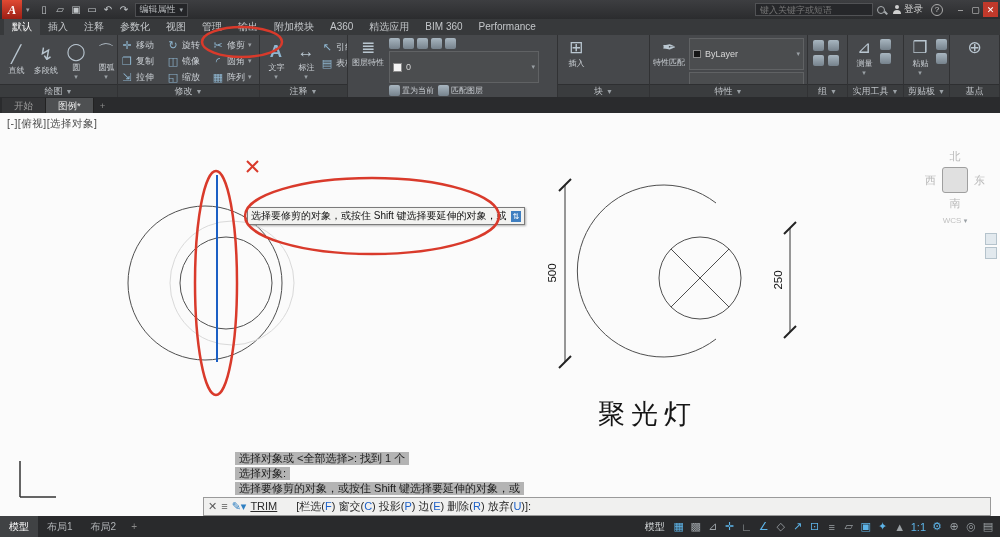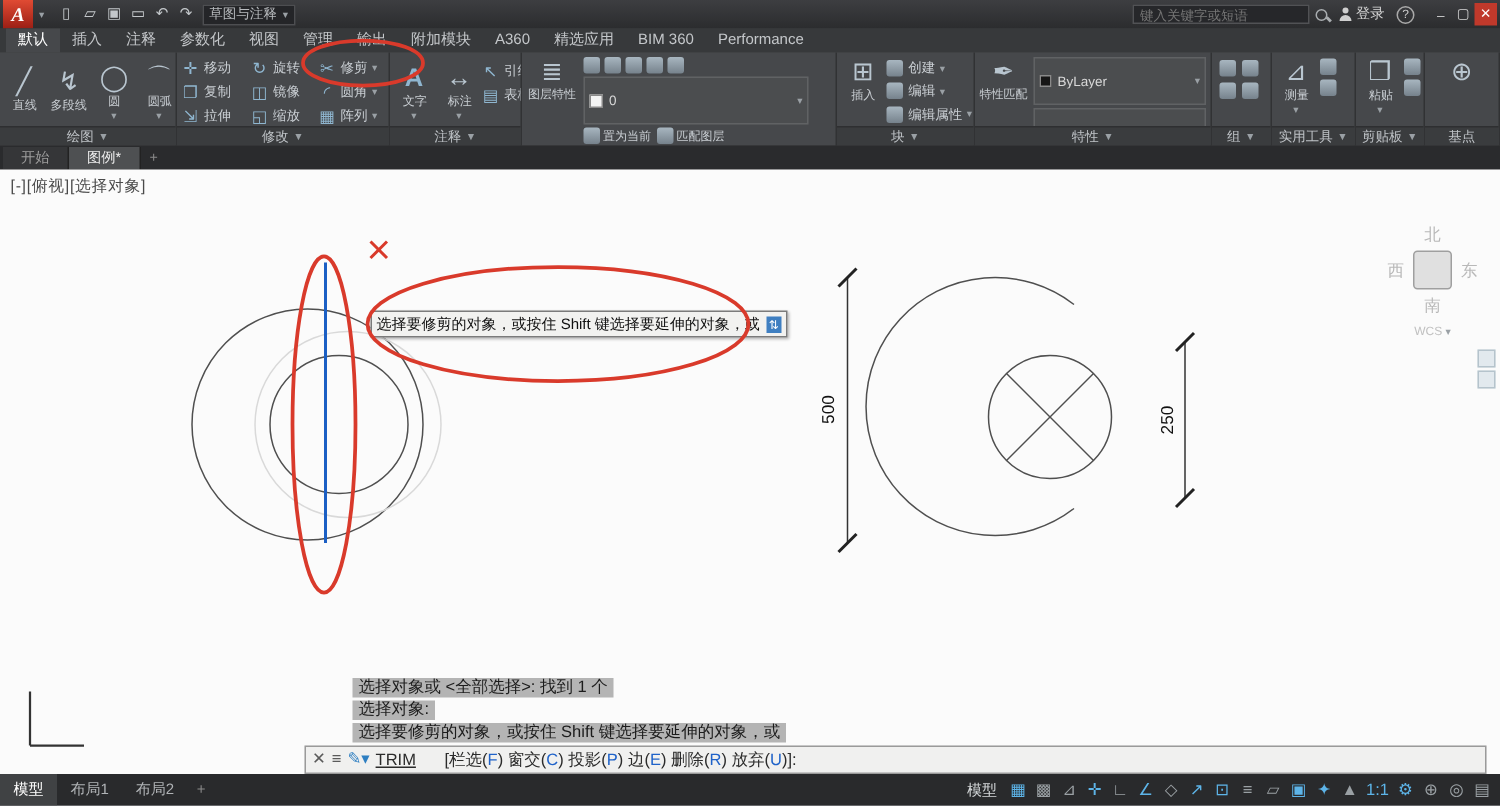--- a/index.html
+++ b/index.html
@@ -148,21 +148,21 @@
     <span class="chev">▾</span>
     <div class="qat">
         <span class="qat-ic">▯</span>
         <span class="qat-ic">▱</span>
         <span class="qat-ic">▣</span>
         <span class="qat-ic">▭</span>
         <span class="qat-ic">↶</span>
         <span class="qat-ic">↷</span>
       </div>
     <div class="wsdd">
-      <span>草图与注释</span>
+      <span>编辑属性</span>
       <span class="chev">▾</span>
     </div>
     <div class="tspacer"></div>
     <div class="tspacer"></div>
     <input class="searchinput" placeholder="键入关键字或短语" style="">
     <span class="mag"></span>
     <div class="signin">
       <span class="person"></span>
       <span>登录</span>
     </div>
@@ -334,37 +334,20 @@
         </div>
       </div>
     </div>
 
     <div class="panel" style="width:92px">
       <div class="pcontent">
         <div class="bigbtn" style="width:34px">
           <span class="bicon">⊞</span>
           <span class="blabel">插入</span>
         </div>
-        <div class="col" style="justify-content:flex-start;padding-top:2px">
-            <div class="smallbtn">
-              <span class="tinyic"></span>
-              <span class="slabel">创建</span>
-              <span class="chev">▾</span>
-            </div>
-            <div class="smallbtn">
-              <span class="tinyic"></span>
-              <span class="slabel">编辑</span>
-              <span class="chev">▾</span>
-            </div>
-            <div class="smallbtn">
-              <span class="tinyic"></span>
-              <span class="slabel">编辑属性</span>
-              <span class="chev">▾</span>
-            </div>
-          </div>
       </div>
       <div class="plabel">
         <span>块</span>
           <span class="chev">▼</span>
       </div>
     </div>
 
     <div class="panel" style="width:158px">
       <div class="pcontent">
         <div class="bigbtn" style="width:36px">
@@ -491,20 +474,21 @@
       <line x1="20" y1="384" x2="56" y2="384" class="ucs"></line>
     </svg>
 
     <span class="vctrl">[-][俯视][选择对象]</span>
 
     <div class="tooltip">
       <span>选择要修剪的对象，或按住 Shift 键选择要延伸的对象，或</span>
       <span class="tt-ic">⇅</span>
     </div>
 
+    <div class="caption">聚光灯</div>
 
     <div class="compass">
       <div>北</div>
       <div class="c-mid">
         <span>西</span>
         <div class="c-box"></div>
         <span>东</span>
       </div>
       <div>南</div>
       <div class="c-wcs">

